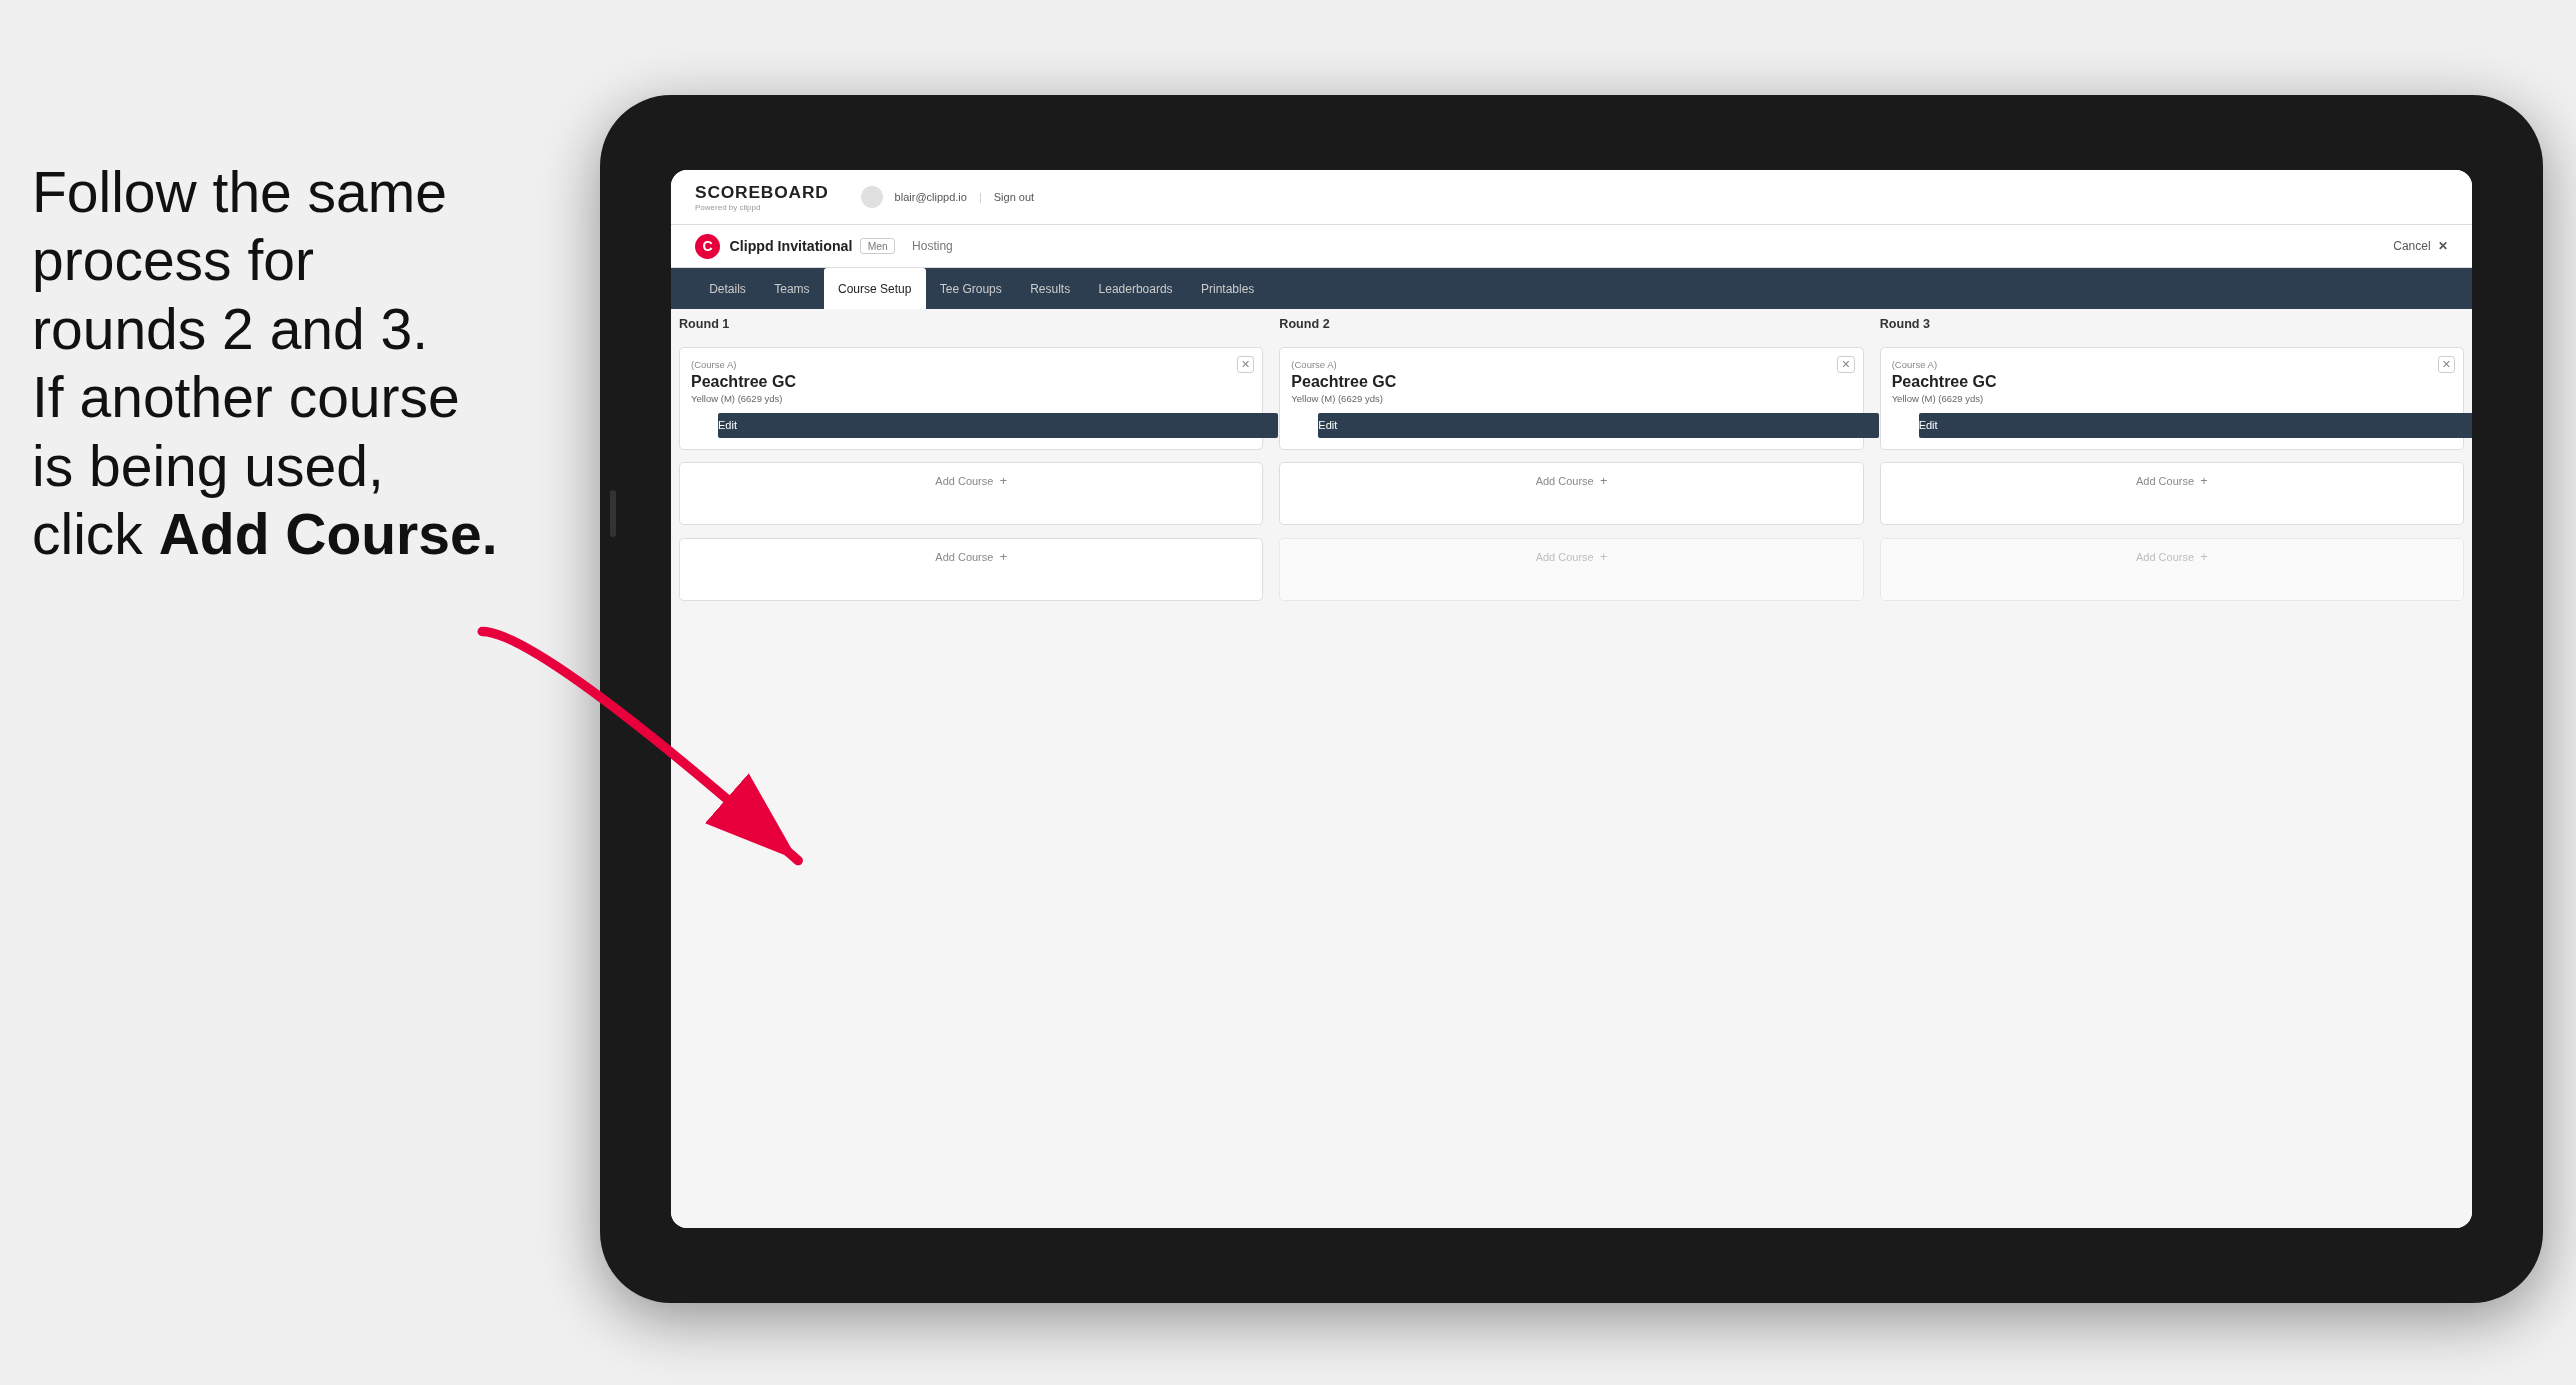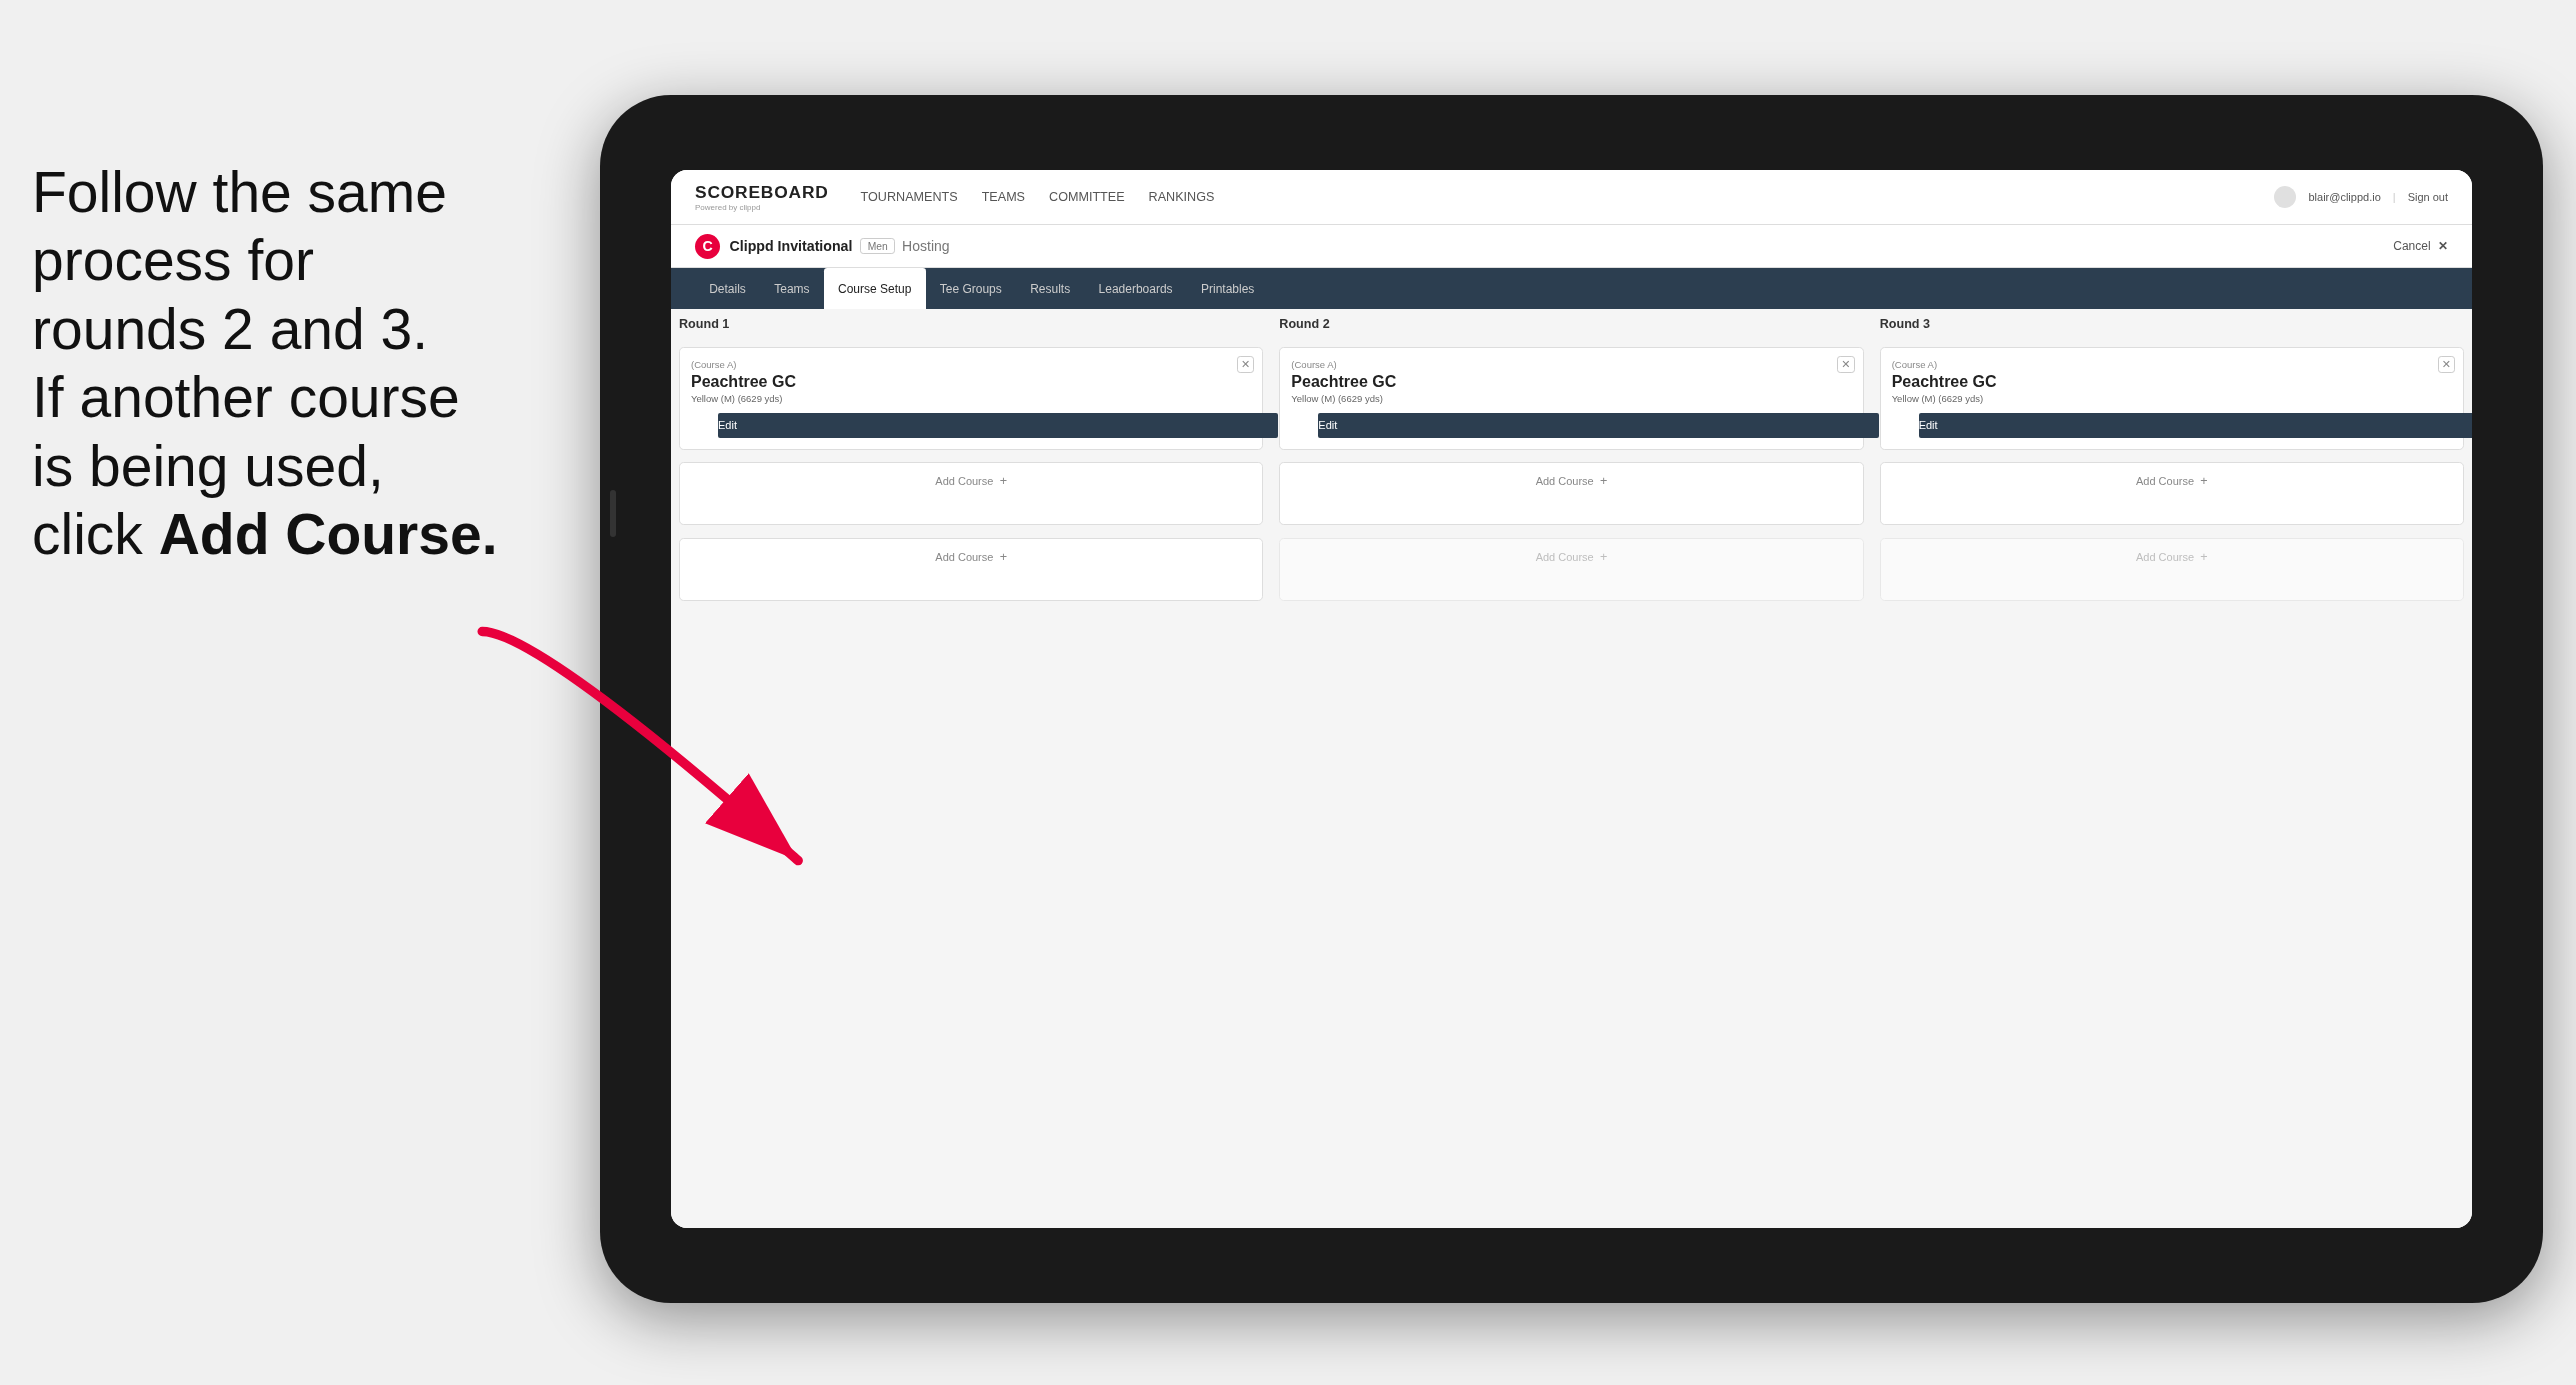--- a/index.html
+++ b/index.html
@@ -155,22 +155,22 @@
     .tournament-badge {
       margin-left: 8px;
       font-size: 10.3px;
       color: #777;
       border: 0.8px solid #ccc;
       padding: 1.6px 6.3px;
       border-radius: 3.2px;
     }
 
     .hosting-badge {
-      margin-left: 7px;
-      font-size: 14px;
+      margin-left: 17px;
+      font-size: 12px;
       color: #777;
     }
 
     .cancel-btn {
       margin-left: auto;
       font-size: 12px;
       color: #555;
       cursor: pointer;
     }
 
@@ -354,26 +354,20 @@
 
   <div style="position:absolute; left: 9.5px; top: 395px; width: 6.3px; height: 47px; background: #333; border-radius: 3.2px;"></div>
 
   <div class="tablet-screen">
 
     <div class="top-nav">
       <div class="logo-area">
         <span class="logo-scoreboard">SCOREBOARD</span>
         <span class="logo-powered">Powered by clippd</span>
       </div>
-      <div class="nav-links">
-        <span class="nav-link">TOURNAMENTS</span>
-        <span class="nav-link">TEAMS</span>
-        <span class="nav-link">COMMITTEE</span>
-        <span class="nav-link">RANKINGS</span>
-      </div>
       <div class="nav-right">
         <span class="user-avatar"></span>
         <span>blair@clippd.io</span>
         <span class="divider-v">|</span>
         <span class="sign-out">Sign out</span>
       </div>
     </div>
 
     <div class="sub-header">
       <div class="c-logo">

